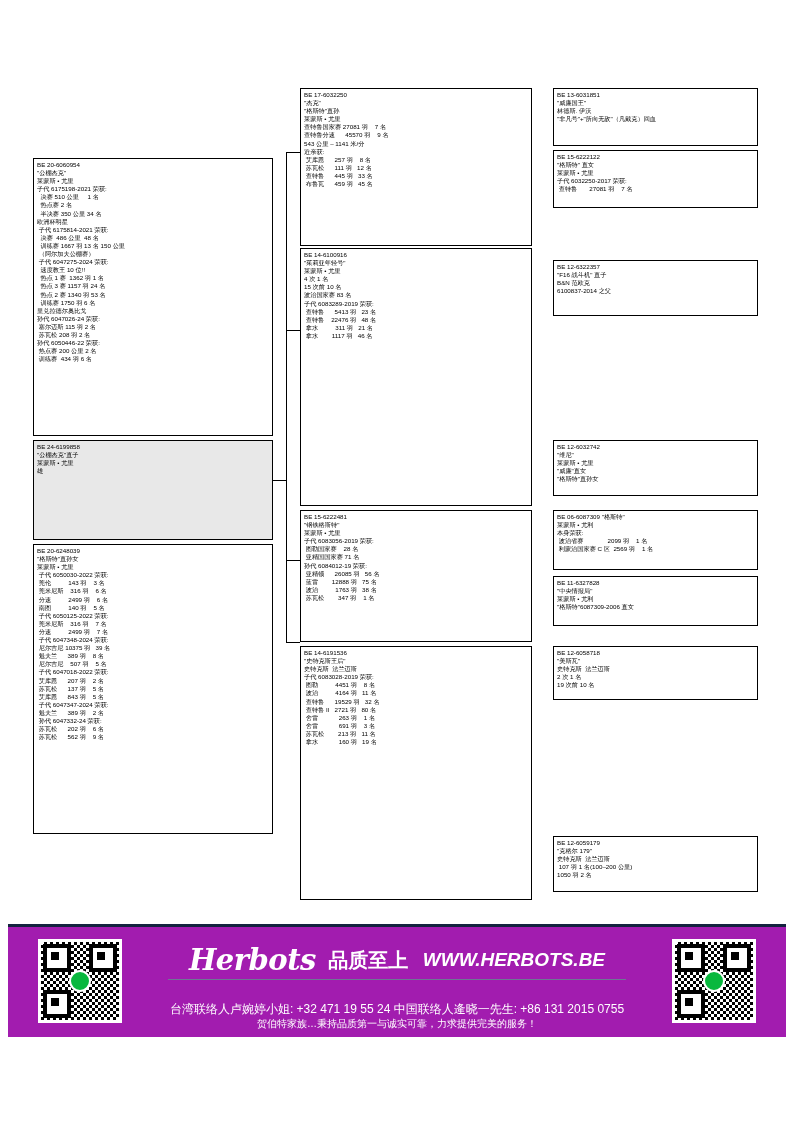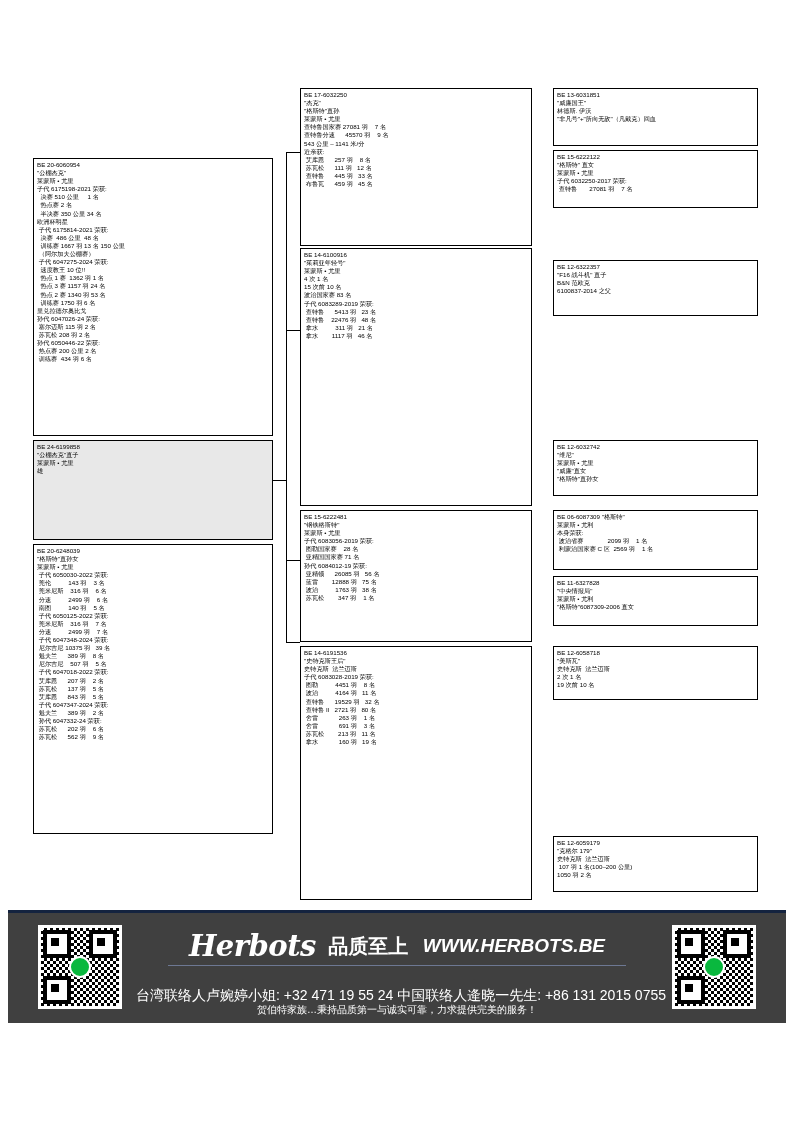--- a/index.html
+++ b/index.html
@@ -47,24 +47,24 @@
     position: absolute;
     background: #000;
   }
   .hline { height: 1px; }
   .vline { width: 1px; }
 
   
   .footer {
     position: absolute;
     left: 8px;
-    bottom: 100px;
+    bottom: 86px;
     width: 778px;
     height: 110px;
-    background: #404040;
+    background: #a21caf;
     border-top: 3px solid #14233f;
   }
   .footer-inner {
     position: relative;
     width: 100%;
     height: 100%;
   }
   .qr {
     position: absolute;
     top: 12px;
@@ -156,22 +156,22 @@
     top: 57px;
     text-align: center;
     font-size: 10.5px;
     color: #9fc7e8;
     white-space: nowrap;
   }
   .contacts {
     position: absolute;
     left: 120px; right: 120px;
     top: 74px;
-    text-align: right;
-    font-size: 14px;
+    text-align: center;
+    font-size: 12px;
     color: #ffffff;
     white-space: nowrap;
   }
   .tagline {
     position: absolute;
     left: 120px; right: 120px;
     top: 90px;
     text-align: center;
     font-size: 10px;
     color: #ffffff;

